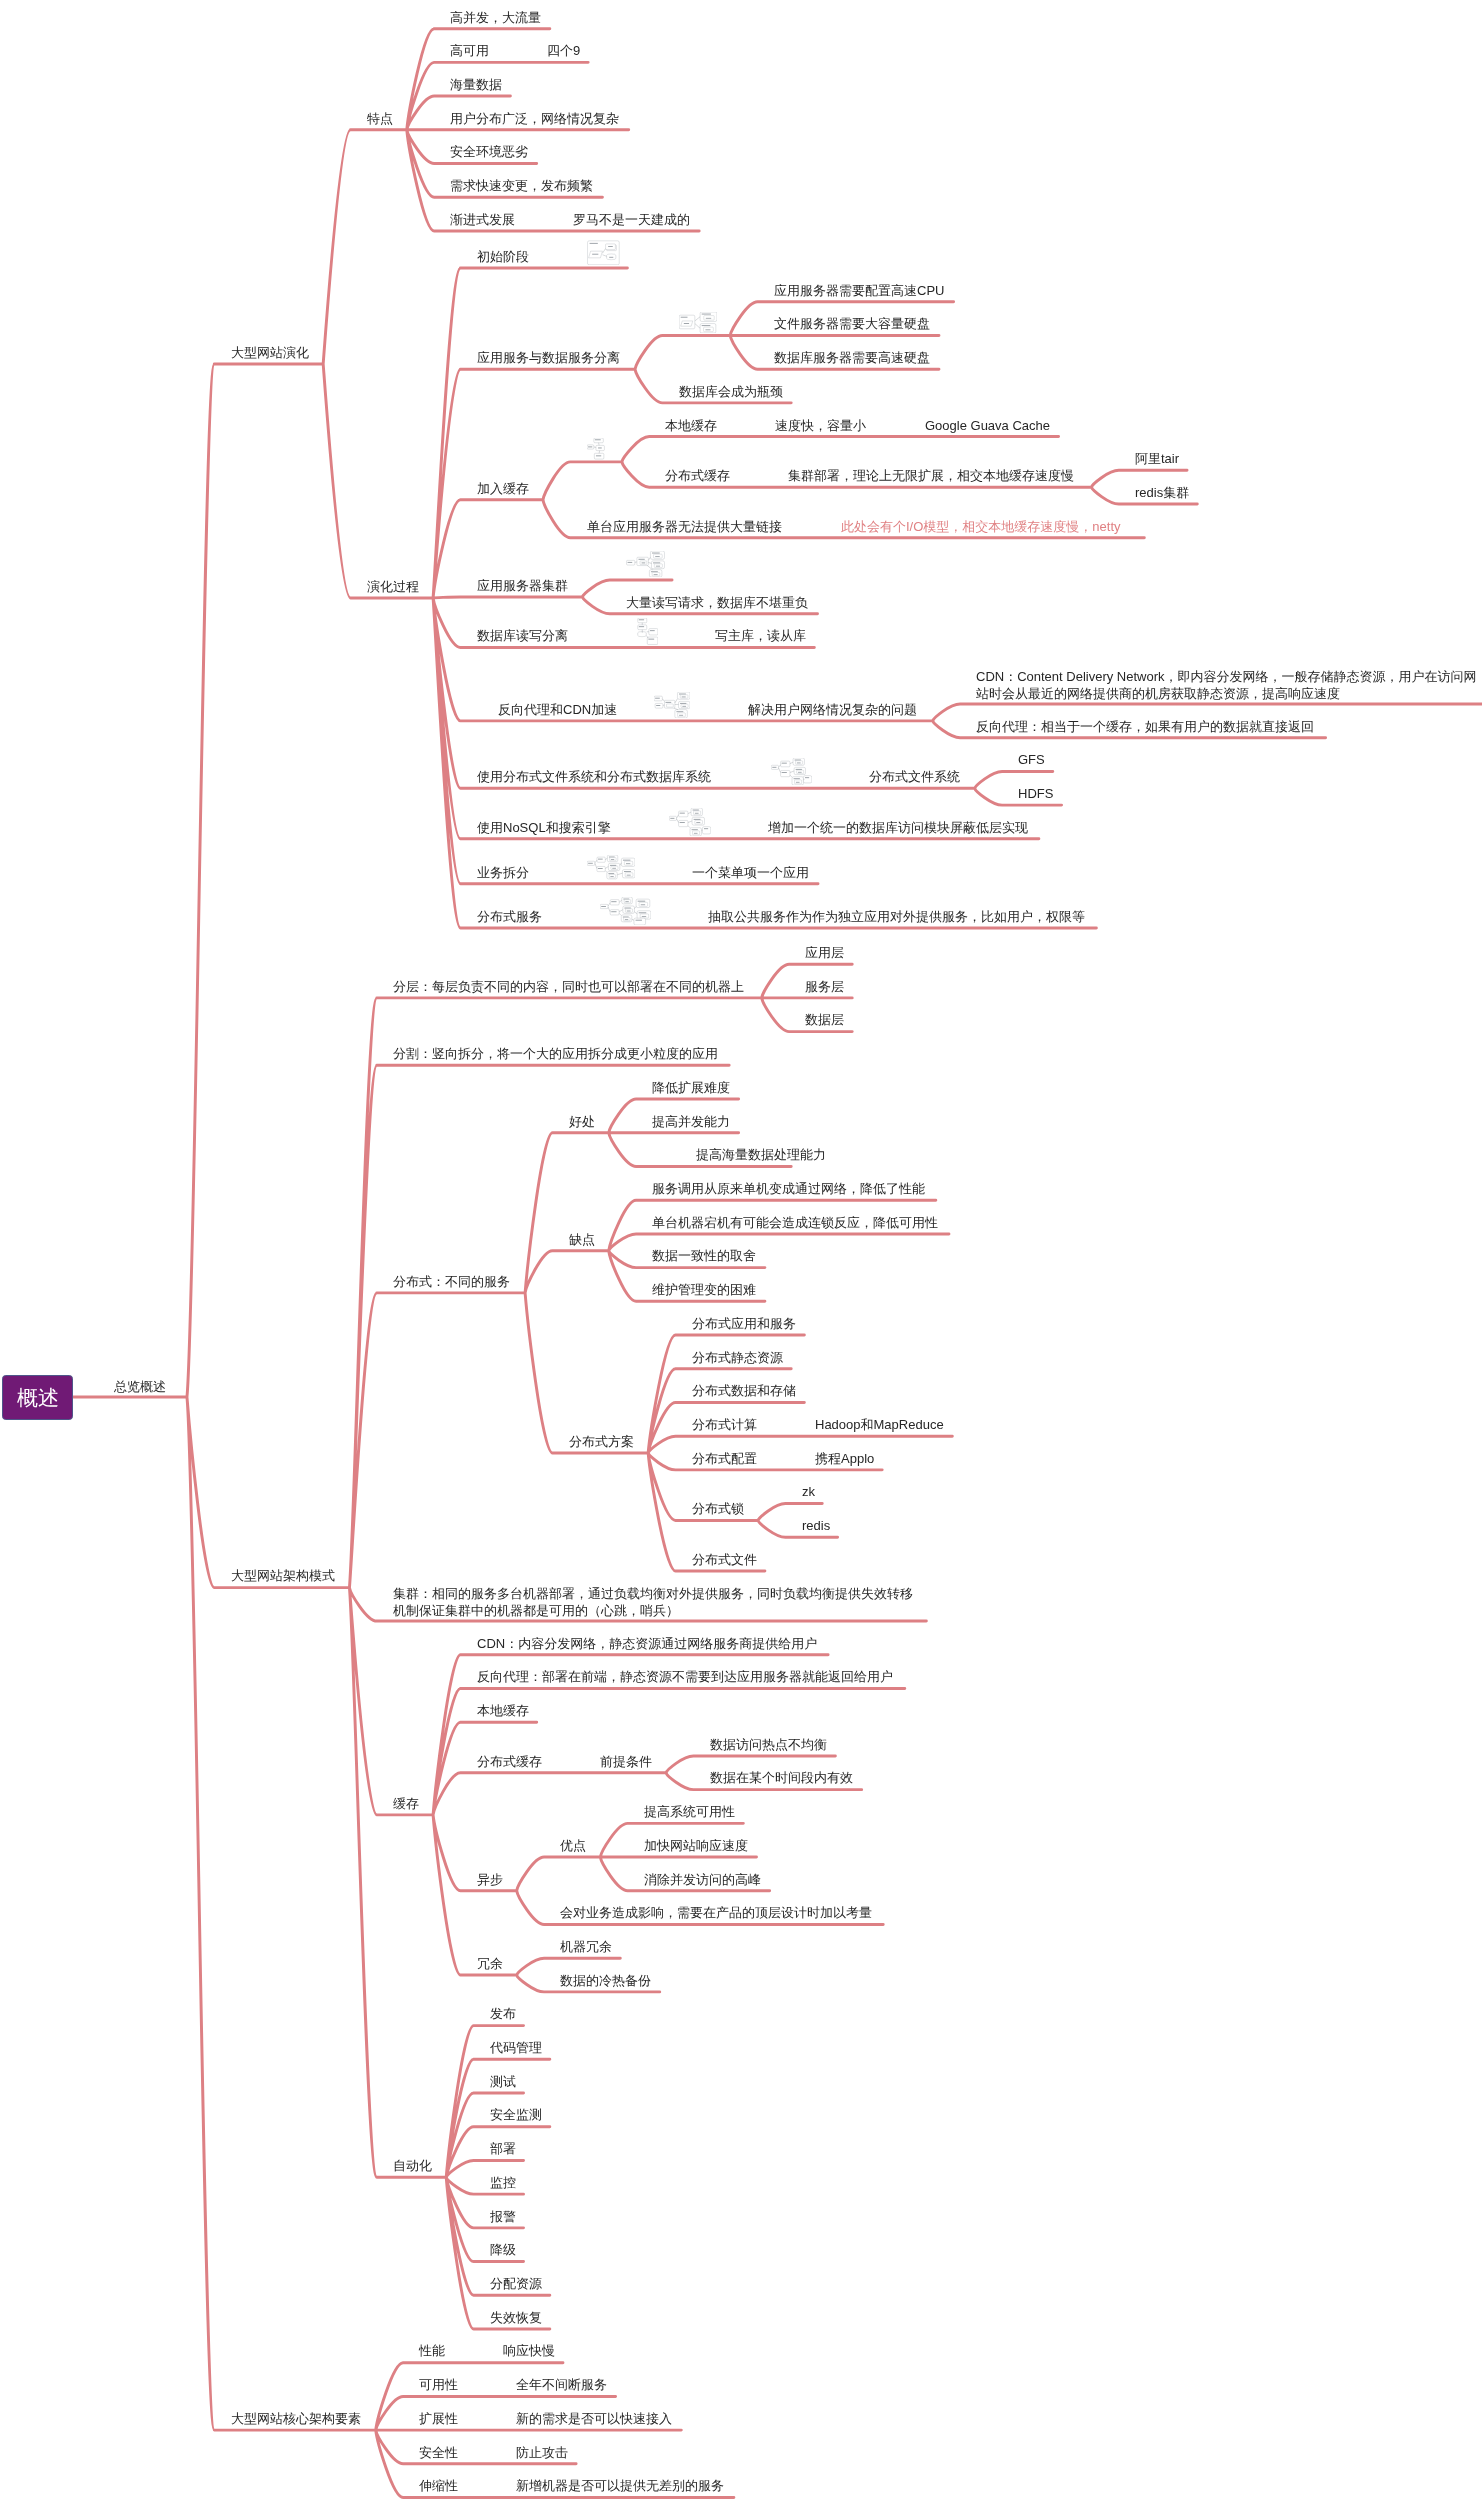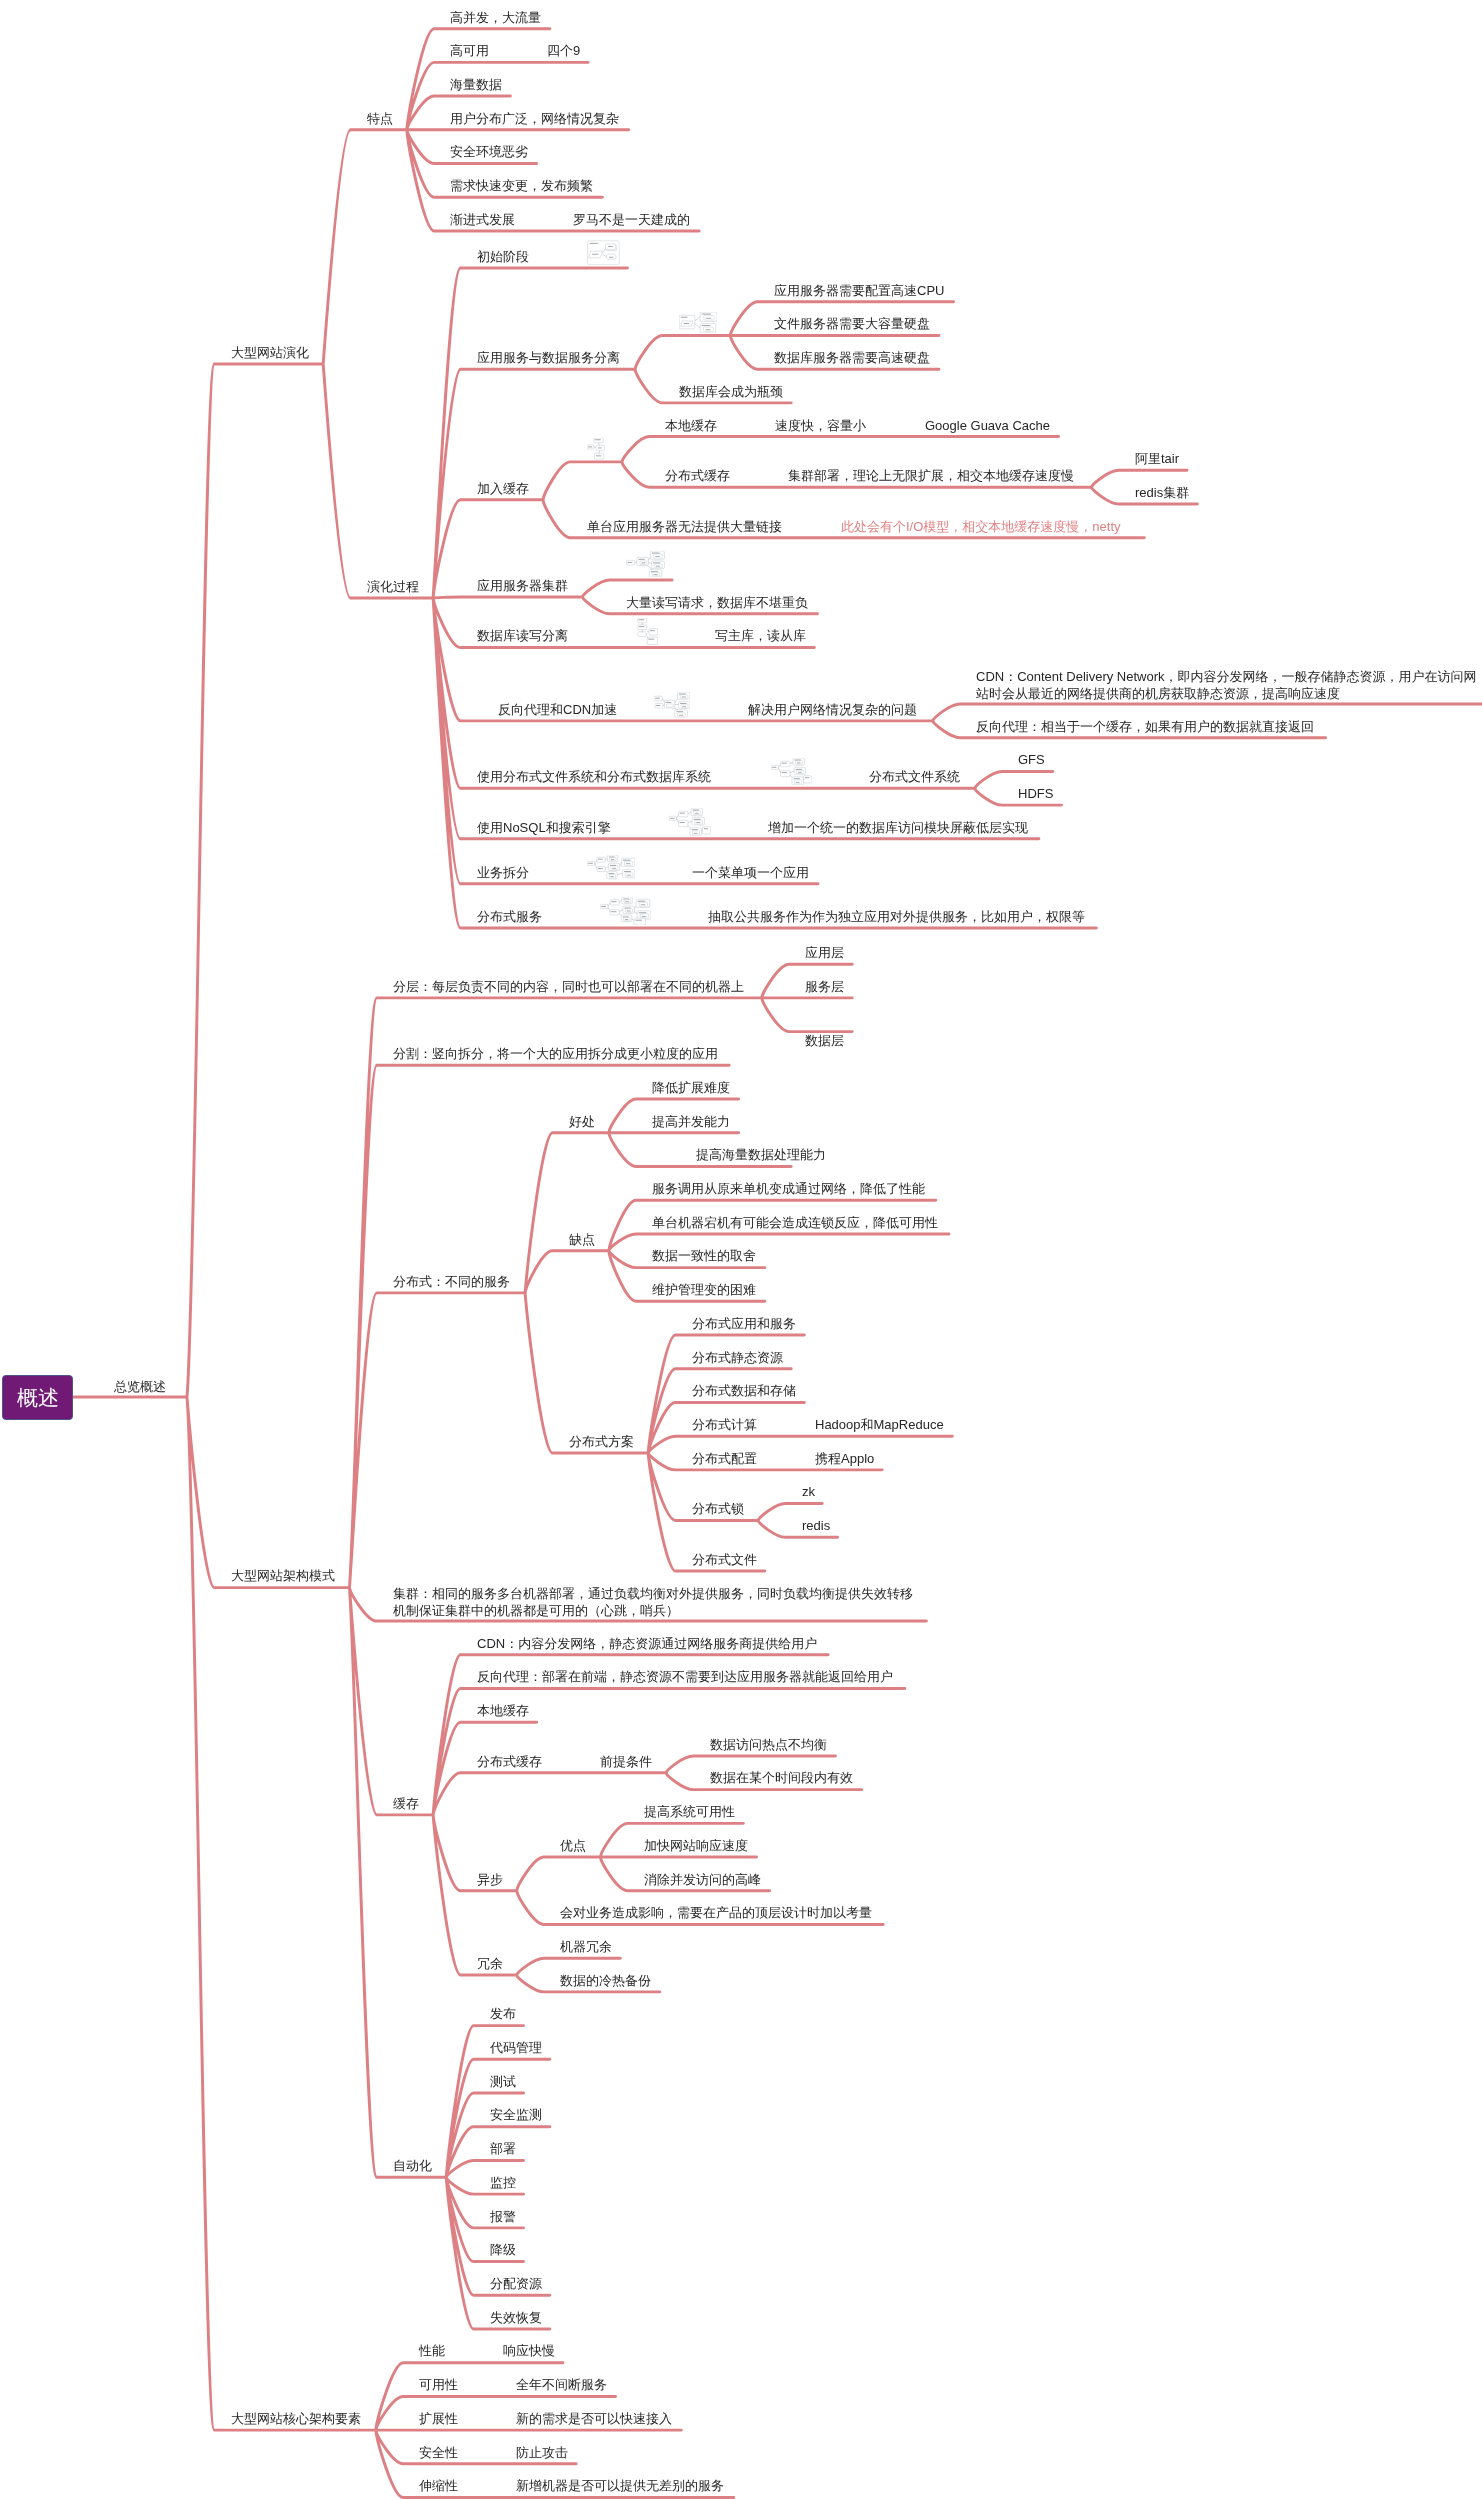--- a/index.html
+++ b/index.html
@@ -328,21 +328,21 @@
         <path d="M65 22L68 18" stroke="#8b9197" stroke-width="0.65" fill="none"></path>
         <path d="M65 28L70 32" stroke="#8b9197" stroke-width="0.65" fill="none"></path>
         <path d="M60 42L64 44" stroke="#8b9197" stroke-width="0.65" fill="none"></path>
       </svg>
     </div>
     <div class="node-label" style="left:708px;top:908px;">抽取公共服务作为作为独立应用对外提供服务，比如用户，权限等</div>
     <div class="node-label" style="left:231px;top:1567px;">大型网站架构模式</div>
     <div class="node-label" style="left:393px;top:978px;">分层：每层负责不同的内容，同时也可以部署在不同的机器上</div>
     <div class="node-label" style="left:805px;top:944px;">应用层</div>
     <div class="node-label" style="left:805px;top:978px;">服务层</div>
-    <div class="node-label" style="left:805px;top:1011px;margin-top:21px;">数据层</div>
+    <div class="node-label" style="left:805px;top:1011px;">数据层</div>
     <div class="node-label" style="left:393px;top:1045px;">分割：竖向拆分，将一个大的应用拆分成更小粒度的应用</div>
     <div class="node-label" style="left:393px;top:1273px;">分布式：不同的服务</div>
     <div class="node-label" style="left:569px;top:1113px;">好处</div>
     <div class="node-label" style="left:652px;top:1079px;">降低扩展难度</div>
     <div class="node-label" style="left:652px;top:1113px;">提高并发能力</div>
     <div class="node-label" style="left:652px;top:1146px;margin-left:44px;">提高海量数据处理能力</div>
     <div class="node-label" style="left:569px;top:1231px;">缺点</div>
     <div class="node-label" style="left:652px;top:1180px;">服务调用从原来单机变成通过网络，降低了性能</div>
     <div class="node-label" style="left:652px;top:1214px;">单台机器宕机有可能会造成连锁反应，降低可用性</div>
     <div class="node-label" style="left:652px;top:1247px;">数据一致性的取舍</div>

